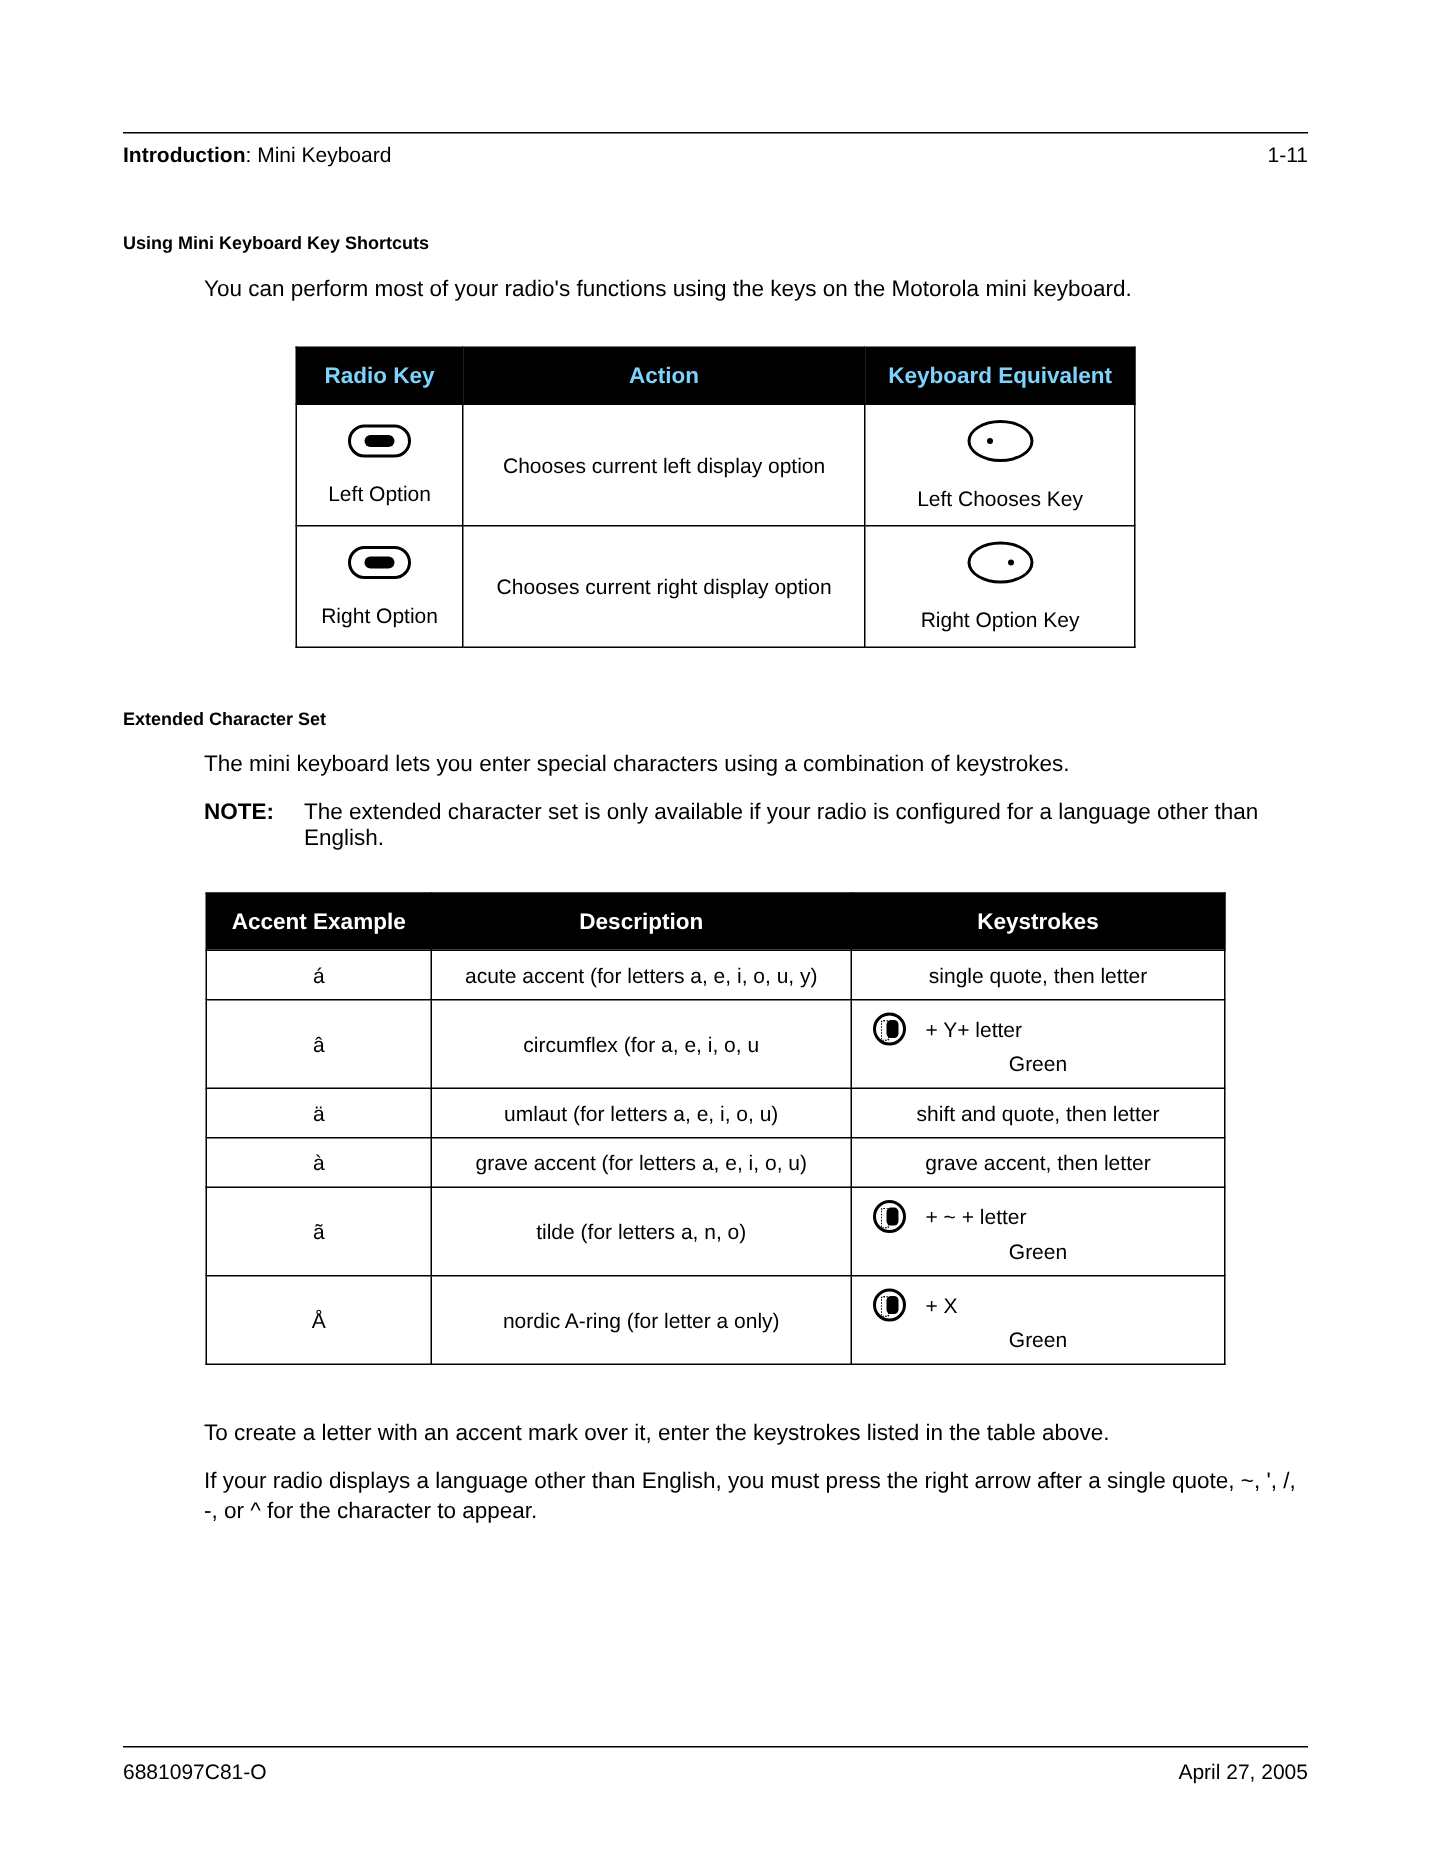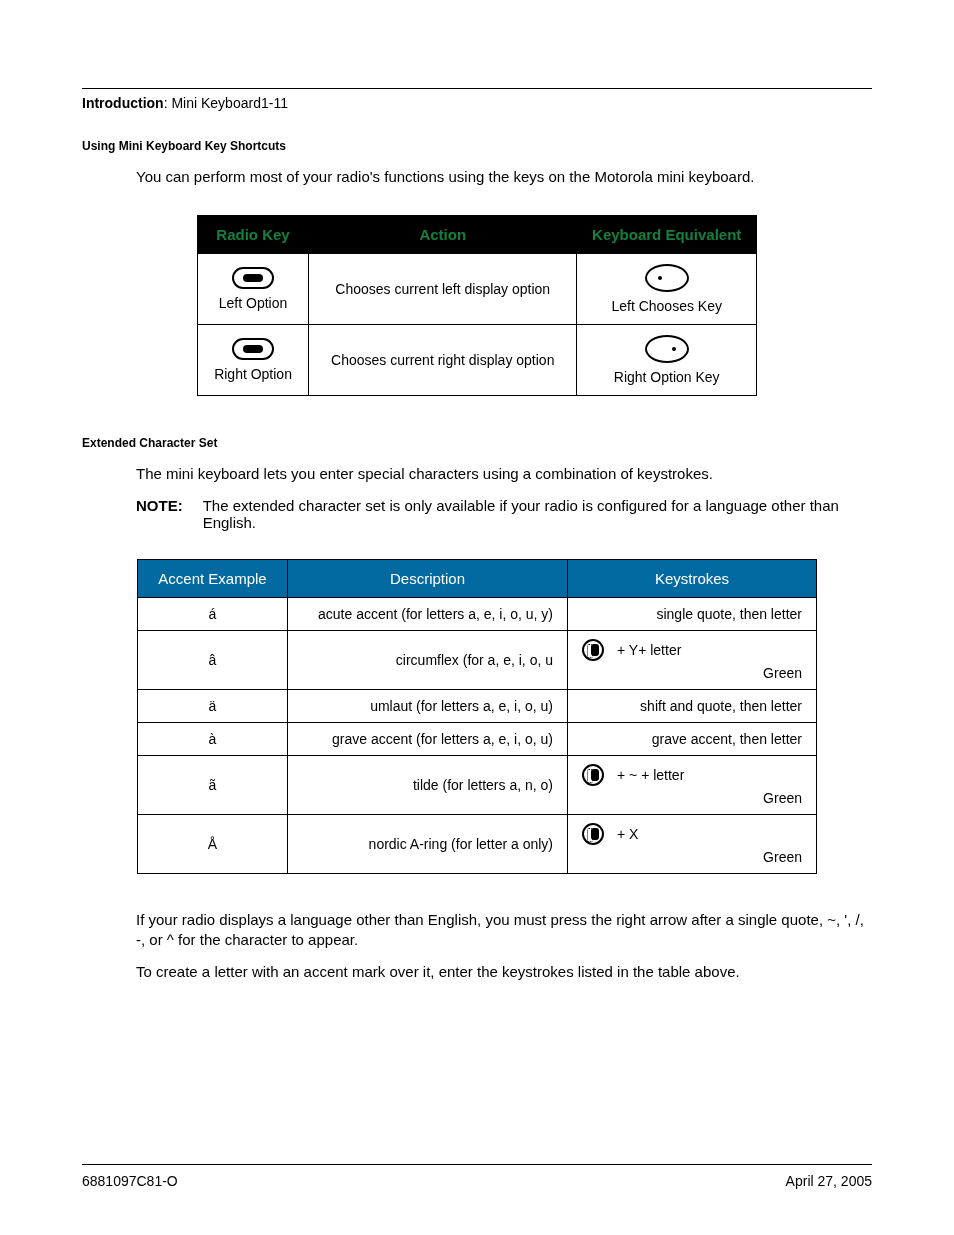--- a/index.html
+++ b/index.html
@@ -7,78 +7,78 @@
     width: 954px;
     height: 1235px;
     font-family: Arial, Helvetica, sans-serif;
     font-size: 15px;
     color: #000;
     background: #fff;
     position: relative;
   }
   .page { padding: 88px 82px 0 82px; }
   .rule { border: none; border-top: 1px solid #000; margin-bottom: 6px; }
-  .runhead { display: flex; justify-content: flex-start; font-size: 14px; margin-bottom: 28px; }
+  .runhead { display: flex; justify-content: space-between; font-size: 14px; margin-bottom: 44px; }
   .runhead .left b { font-weight: bold; }
 
   h2.section {
     font-size: 12px;
     font-weight: bold;
     margin-bottom: 14px;
   }
   .body-indent { margin-left: 54px; margin-bottom: 28px; }
   .body-indent p { margin-bottom: 12px; line-height: 1.35; }
   .note .lbl { font-weight: bold; }
 
   table.t1 {
     border-collapse: collapse;
     margin: 0 auto 40px auto;
     width: 560px;
   }
   table.t1 th {
-    background: #000; color: #15803d; font-weight: bold;
+    background: #000; color: #7dd3fc; font-weight: bold;
     font-size: 15px; padding: 10px 8px; text-align: center;
     border: 1px solid #000;
   }
   table.t1 td {
     border: 1px solid #000;
     padding: 10px 12px;
     text-align: center;
     vertical-align: middle;
     font-size: 14px;
   }
-  .pill-wrap { display: flex; flex-direction: column; align-items: center; gap: 6px; }
+  .pill-wrap { display: flex; flex-direction: column; align-items: center; gap: 16px; }
   .pill {
     width: 42px; height: 22px; border: 2px solid #000; border-radius: 11px;
     display: flex; align-items: center; justify-content: center;
   }
   .pill .inner { width: 20px; height: 8px; background: #000; border-radius: 4px; }
 
   .ellipse {
     width: 44px; height: 28px; border: 2px solid #000; border-radius: 50%;
     display: flex; align-items: center; justify-content: center; position: relative;
   }
   .ellipse .dot { width: 4px; height: 4px; background: #000; border-radius: 50%; }
   .ellipse.right .dot { margin-left: 14px; }
   .ellipse.left .dot { margin-right: 14px; }
 
   table.t2 {
     border-collapse: collapse;
     margin: 0 auto 36px auto;
     width: 680px;
   }
   table.t2 th {
-    background: #0369a1; color: #fff; font-weight: normal;
+    background: #000000; color: #fff; font-weight: bold;
     font-size: 15px; padding: 10px 8px; text-align: center;
     border: 1px solid #000;
   }
   table.t2 td {
     border: 1px solid #000;
     padding: 8px 14px;
-    text-align: right;
+    text-align: center;
     vertical-align: middle;
     font-size: 14px;
   }
   table.t2 td.c { text-align: center; }
 
   .green-icon {
     display: inline-block; width: 22px; height: 22px; border: 2px solid #000; border-radius: 50%;
     position: relative; vertical-align: middle; margin-right: 4px;
   }
   .green-icon::before{
@@ -225,22 +225,22 @@
               <span class="green-icon"></span>
               <span> + X</span>
             </div>
           <div>Green</div>
         </td>
       </tr>
     </tbody>
   </table>
 
   <div class="body-indent">
+    <p>To create a letter with an accent mark over it, enter the keystrokes listed in the table above.</p>
     <p>If your radio displays a language other than English, you must press the right arrow after a single quote, ~, ', /, -, or ^ for the character to appear.</p>
-    <p>To create a letter with an accent mark over it, enter the keystrokes listed in the table above.</p>
   </div>
 </div>
 
 <div class="footer">
   <hr class="frule">
   <div class="row">
     <span>6881097C81-O</span>
     <span>April 27, 2005</span>
   </div>
 </div>

